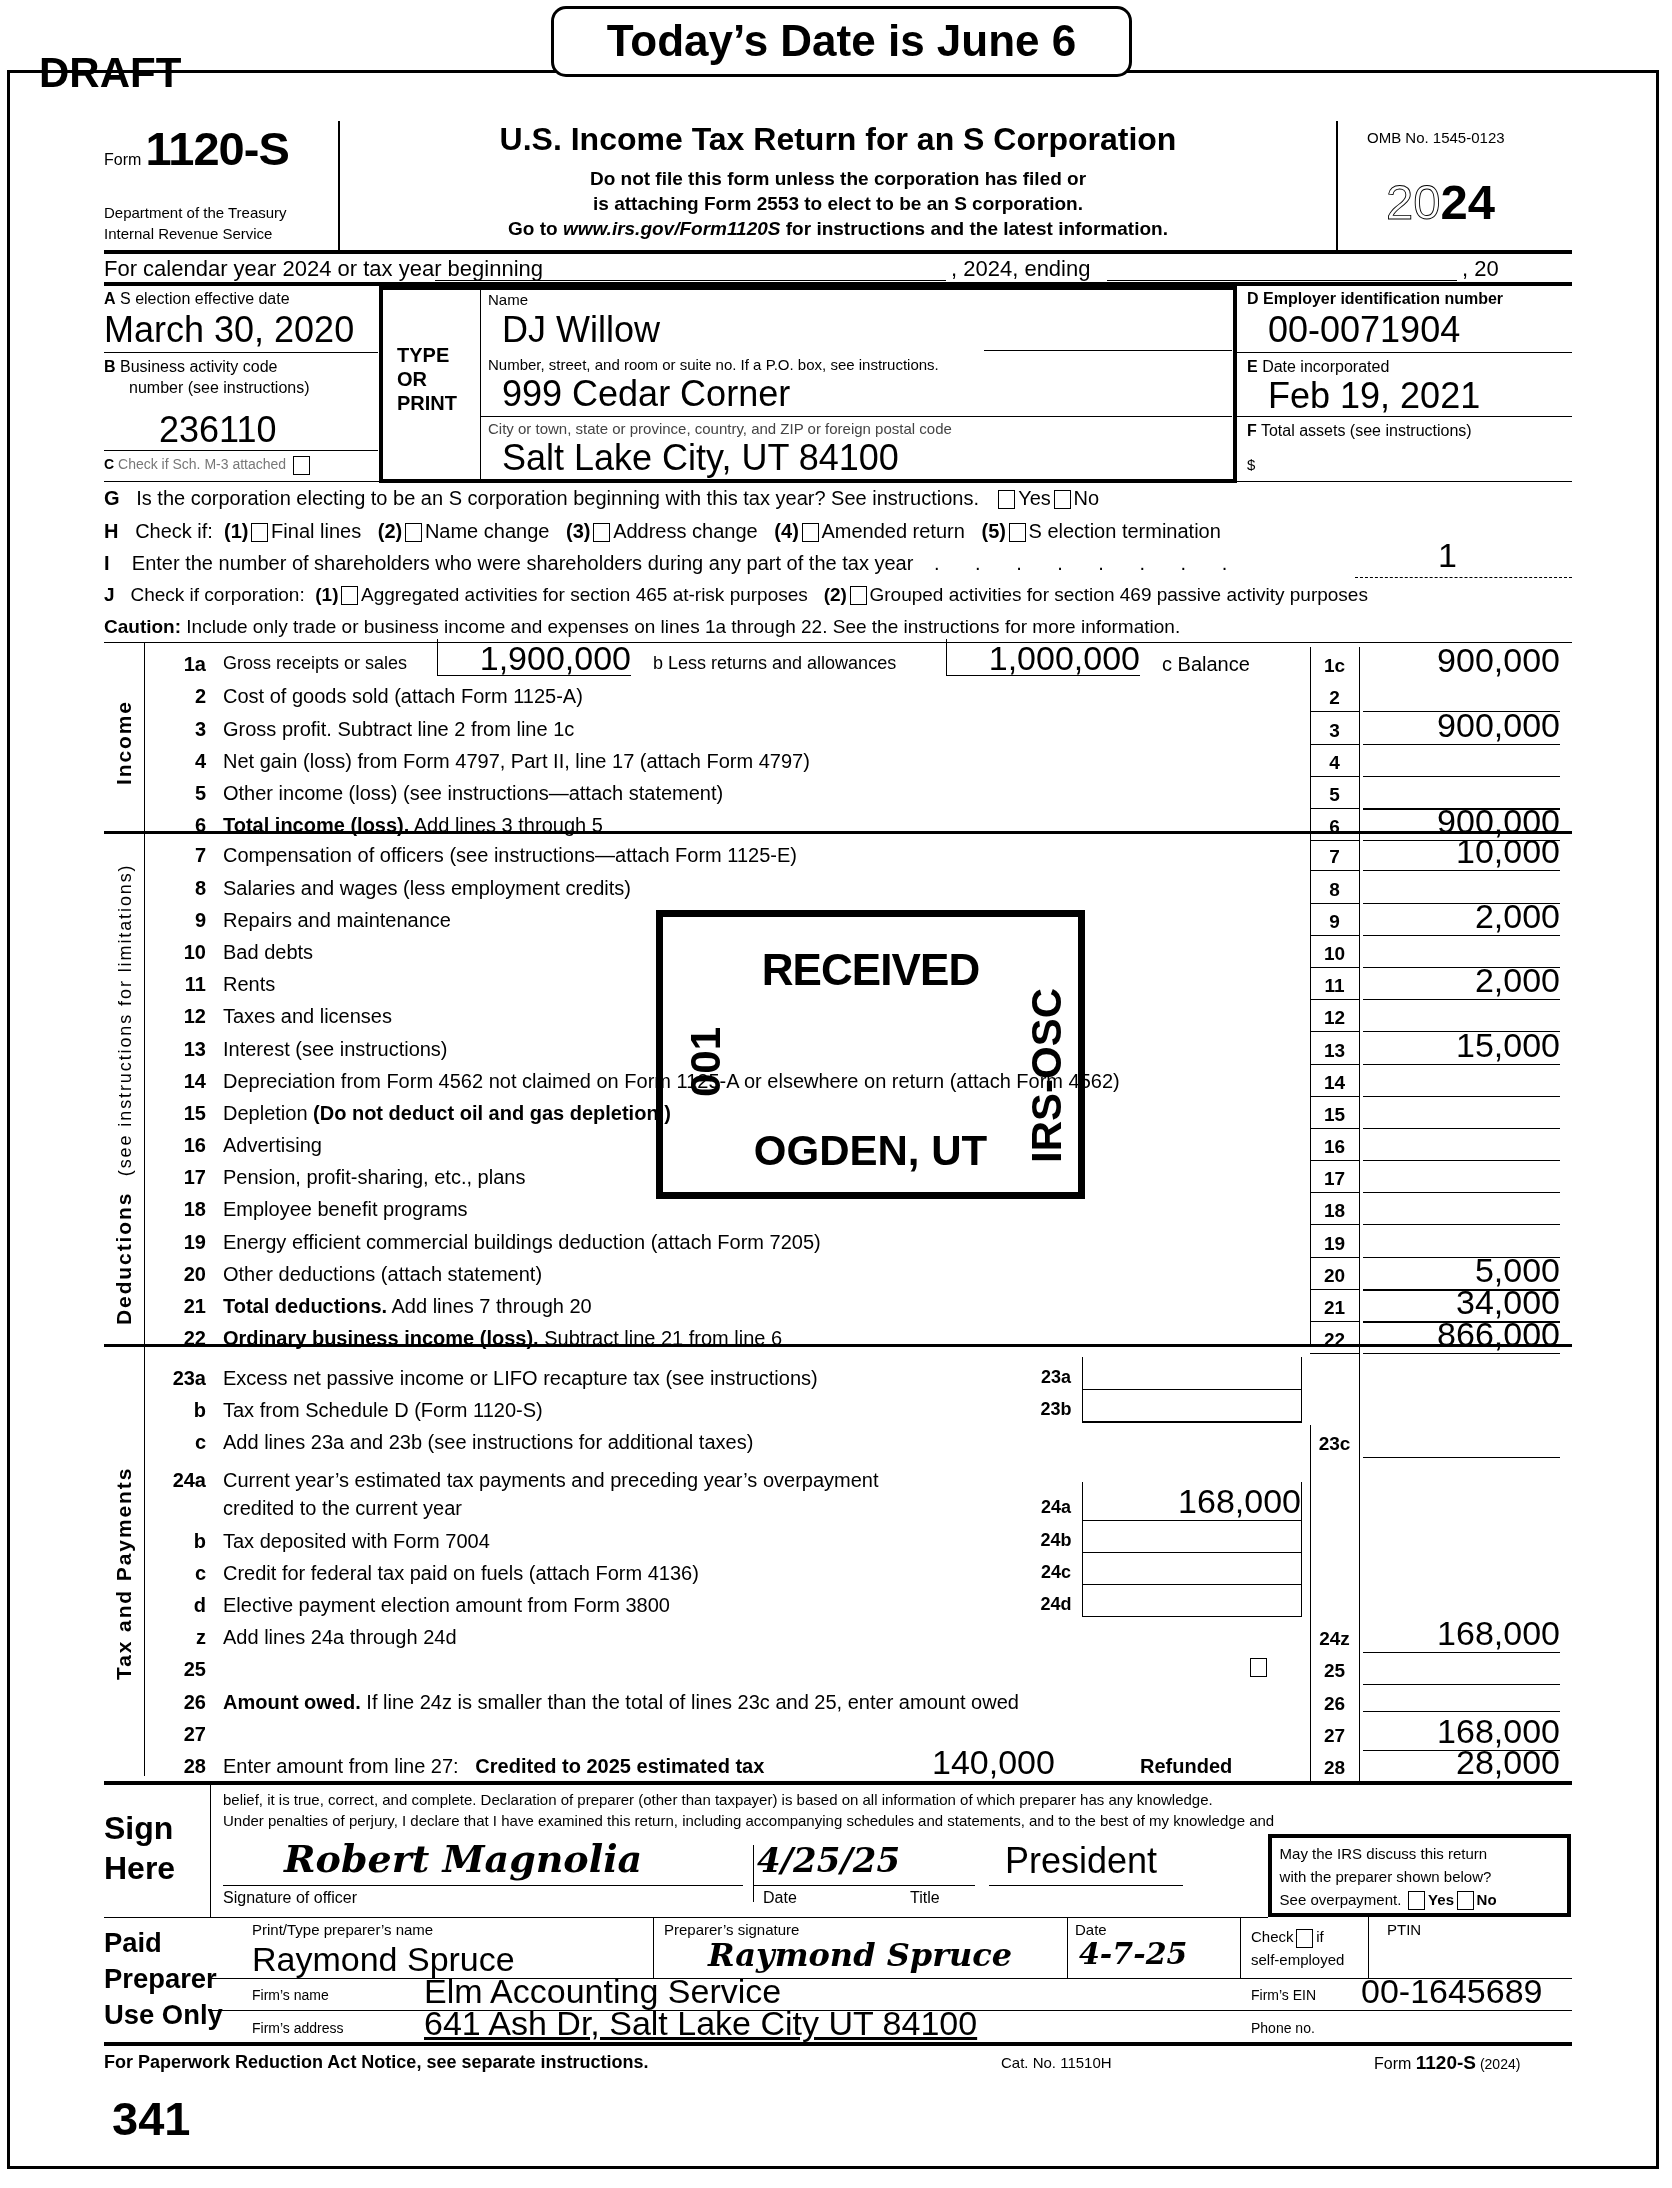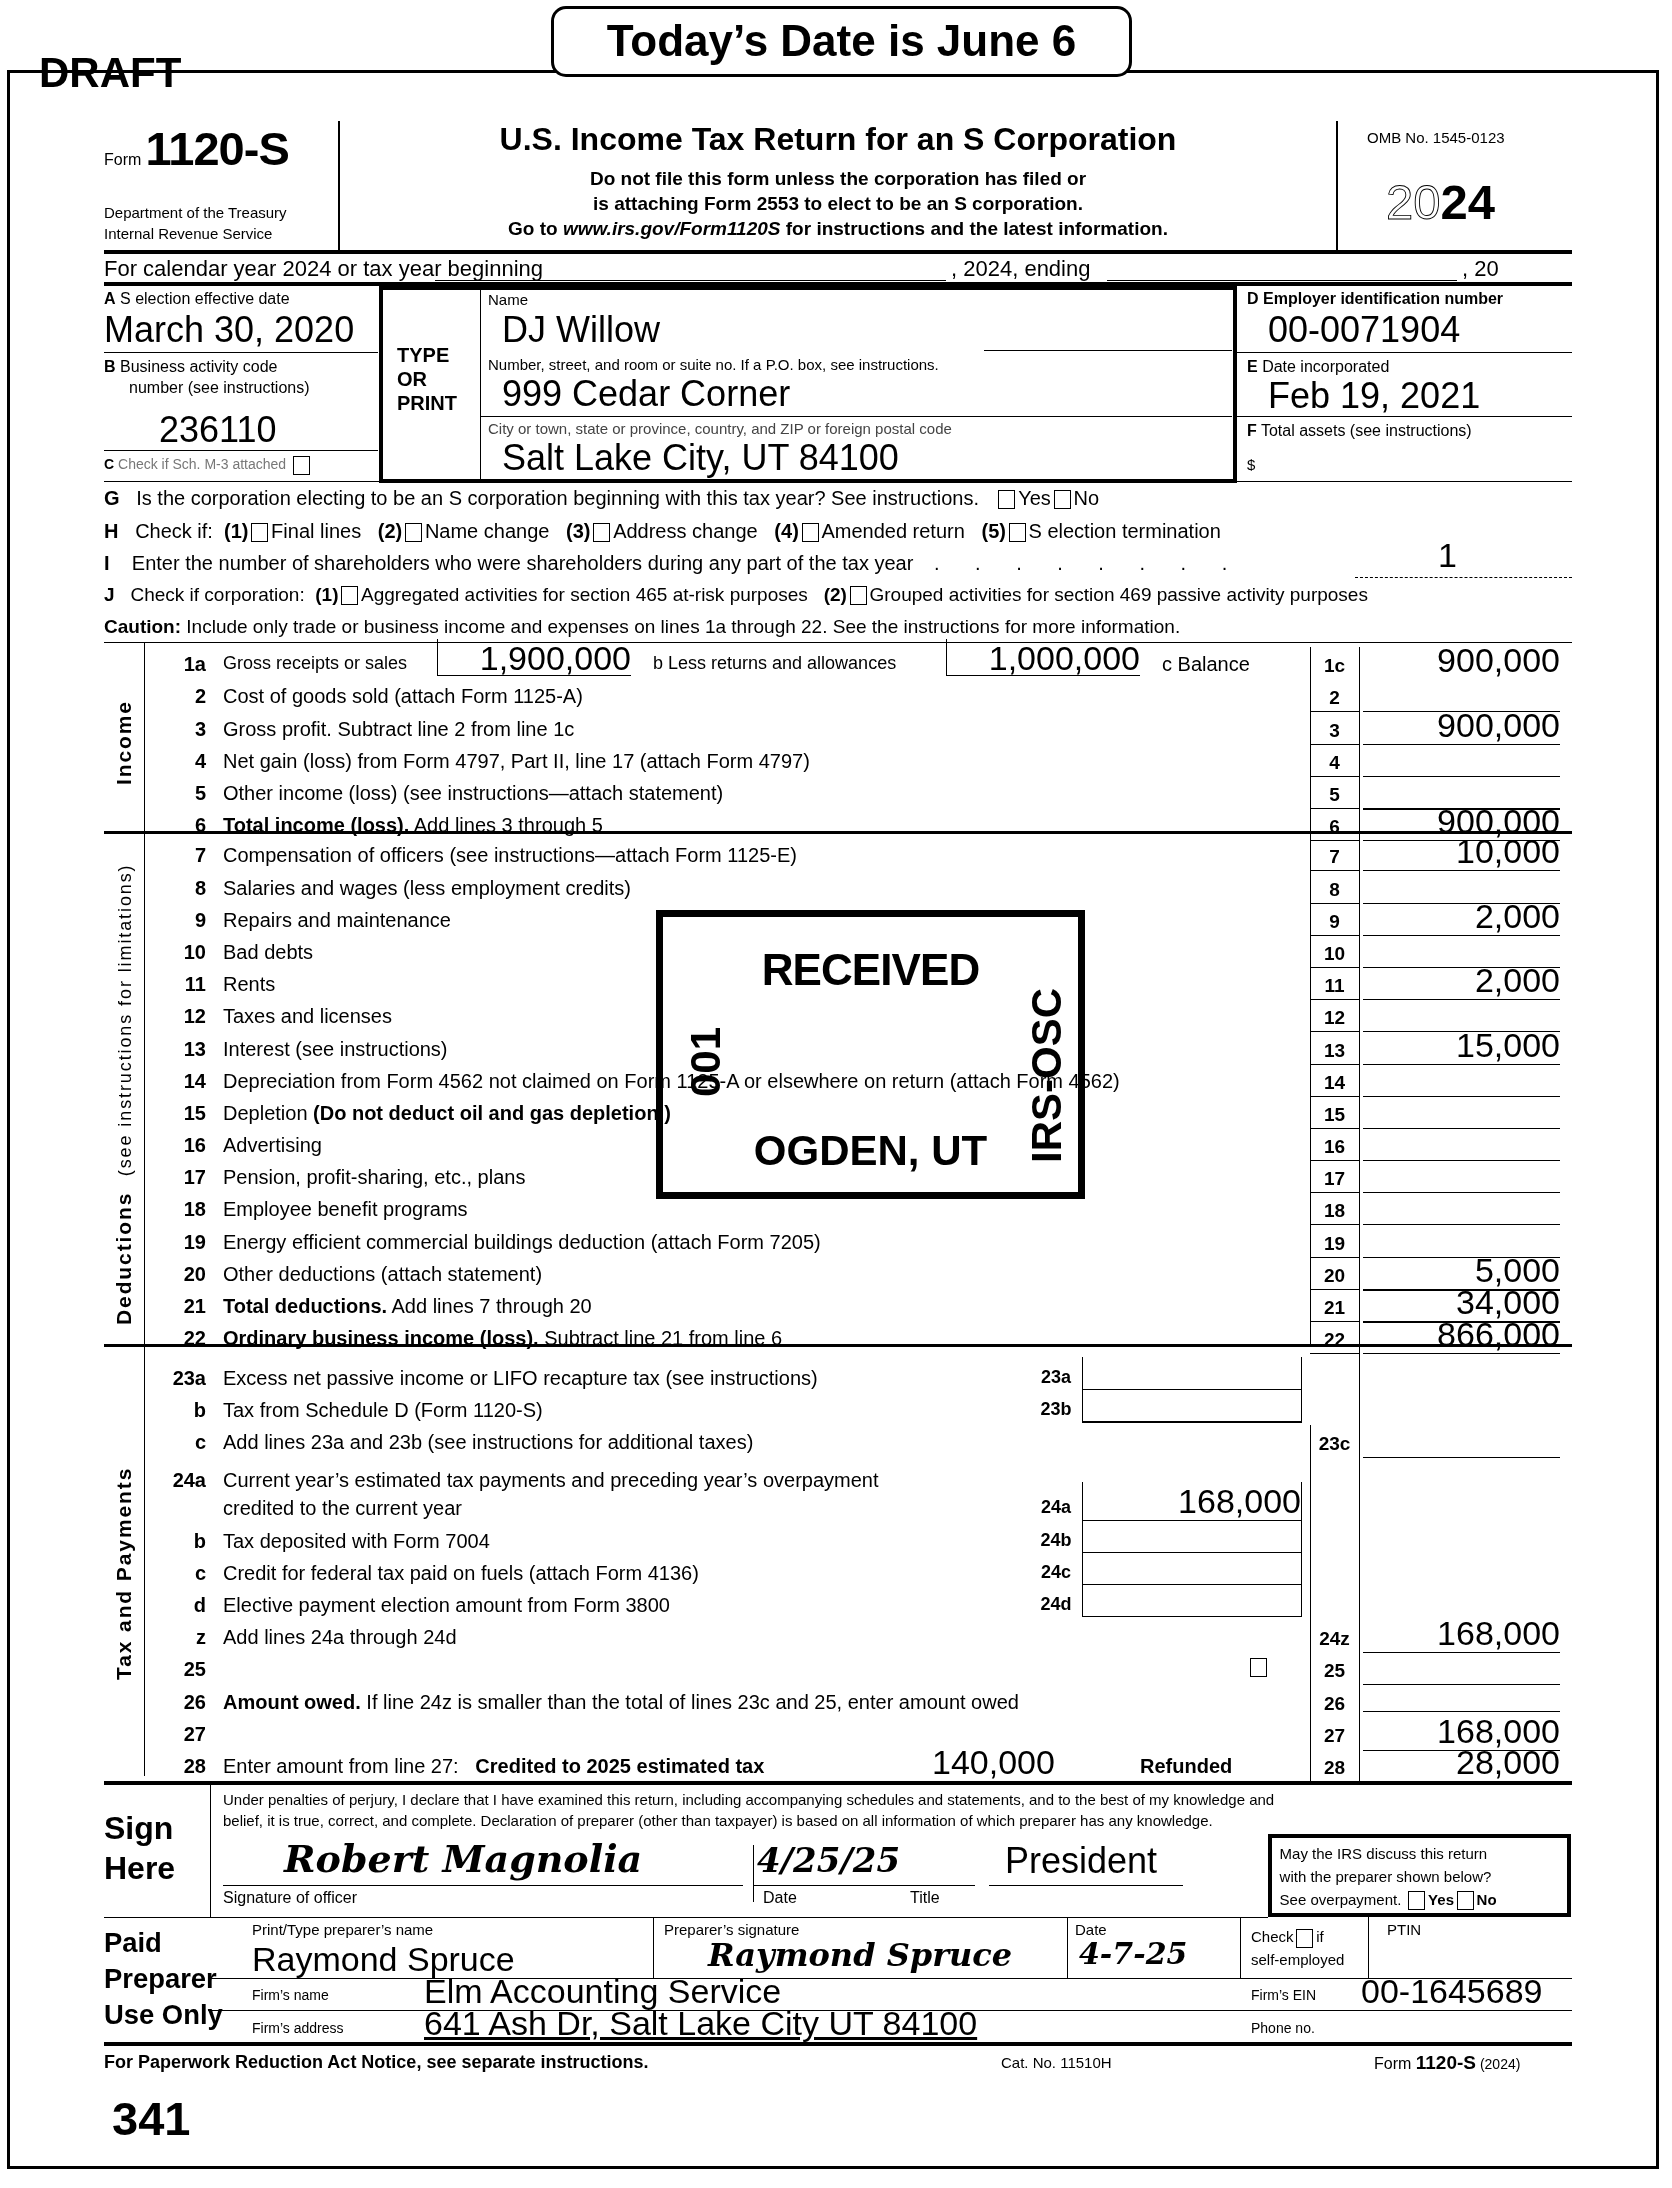--- a/index.html
+++ b/index.html
@@ -366,22 +366,22 @@
 <div class="vline" style="left:1310px;top:1425px;height:356px;border-left-width:0.9px;"></div>
 <div class="vline" style="left:1359px;top:1346px;height:435px;border-left-width:0.9px;"></div>
 <div class="hthick" style="left:104px;top:1781px;width:1468px;"></div>
 
 <div class="abs bold" style="left:104px;top:1808px;font-size:32px;line-height:40px;">
   <div>Sign</div>
   <div>Here</div>
 </div>
 <div class="vline" style="left:210px;top:1785px;height:132px;border-left-width:0.9px;"></div>
 <div class="abs" style="left:223px;top:1789px;font-size:15px;line-height:21px;">
+  <div>belief, it is true, correct, and complete. Declaration of preparer (other than taxpayer) is based on all information of which preparer has any knowledge.</div>
   <div>Under penalties of perjury, I declare that I have examined this return, including accompanying schedules and statements, and to the best of my knowledge and</div>
-  <div>belief, it is true, correct, and complete. Declaration of preparer (other than taxpayer) is based on all information of which preparer has any knowledge.</div>
 </div>
 <div class="abs sig" style="left:284px;top:1836px;font-size:38px;">Robert Magnolia</div>
 <div class="hline" style="left:223px;top:1885px;width:520px;border-top-width:0.9px;"></div>
 <div class="abs" style="left:223px;top:1889px;font-size:16px;">Signature of officer</div>
 <div class="vline" style="left:753px;top:1845px;height:57px;border-left-width:0.9px;"></div>
 <div class="abs sig" style="left:757px;top:1840px;font-size:34px;">4/25/25</div>
 <div class="hline" style="left:753px;top:1885px;width:222px;border-top-width:0.9px;"></div>
 <div class="abs" style="left:763px;top:1889px;font-size:16px;">Date</div>
 <div class="abs" style="left:910px;top:1889px;font-size:16px;">Title</div>
 <div class="abs" style="left:1005px;top:1840px;font-size:36px;text-align:center;">President</div>

